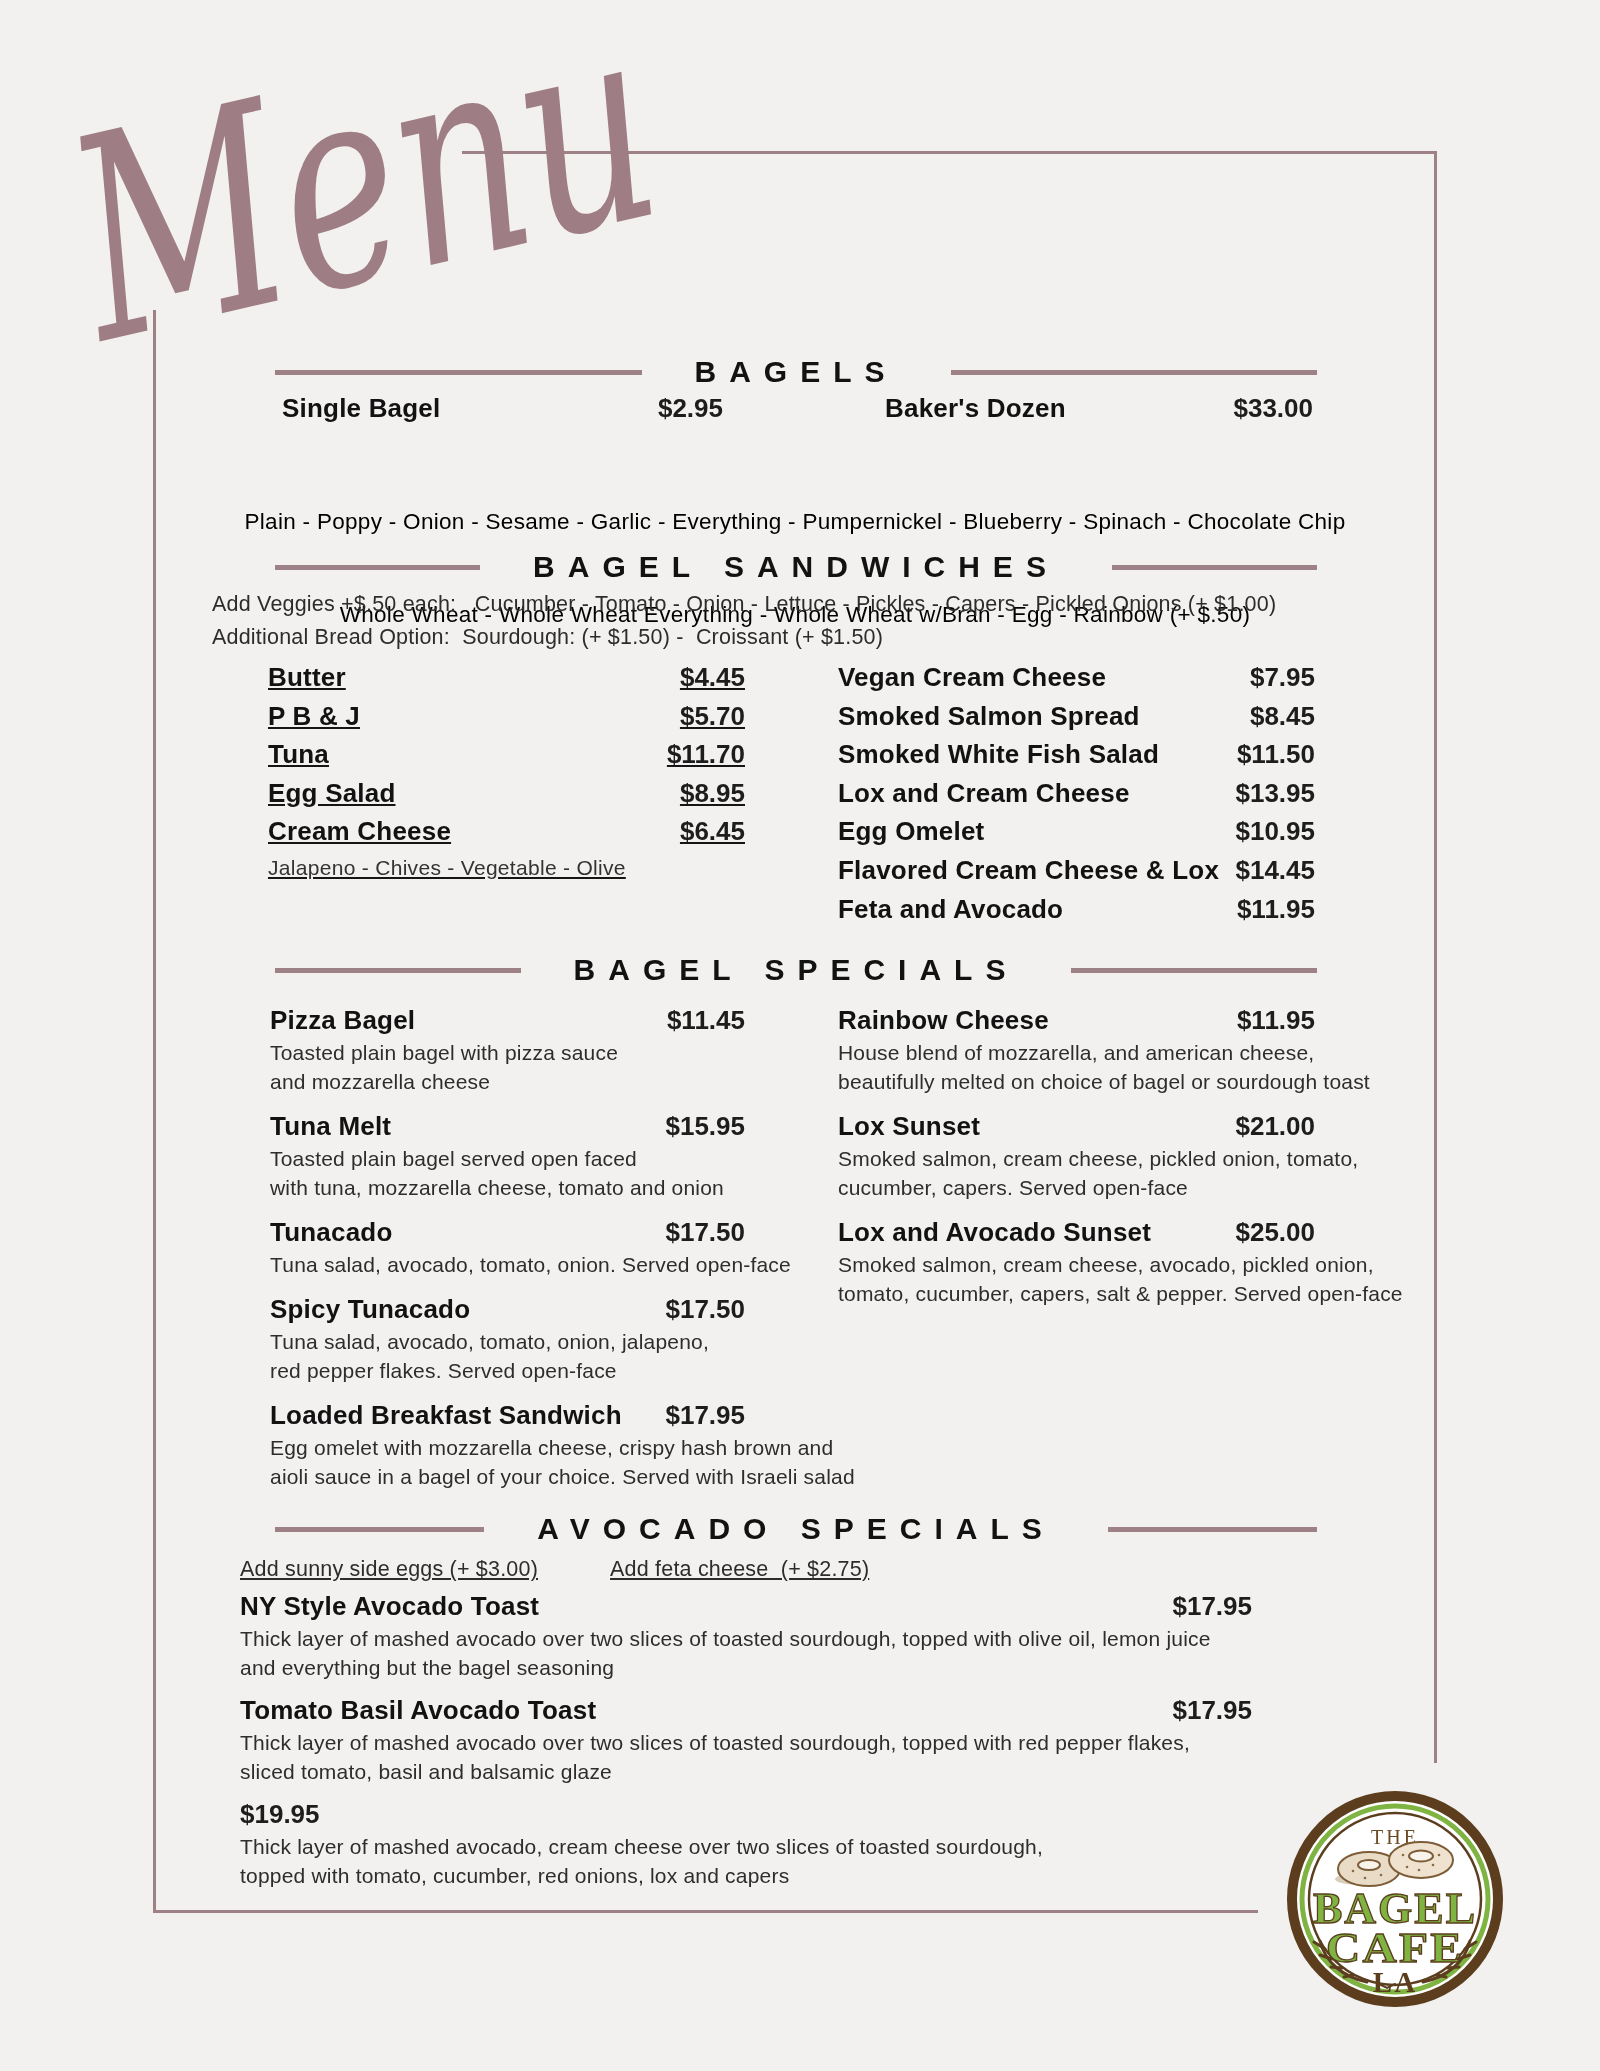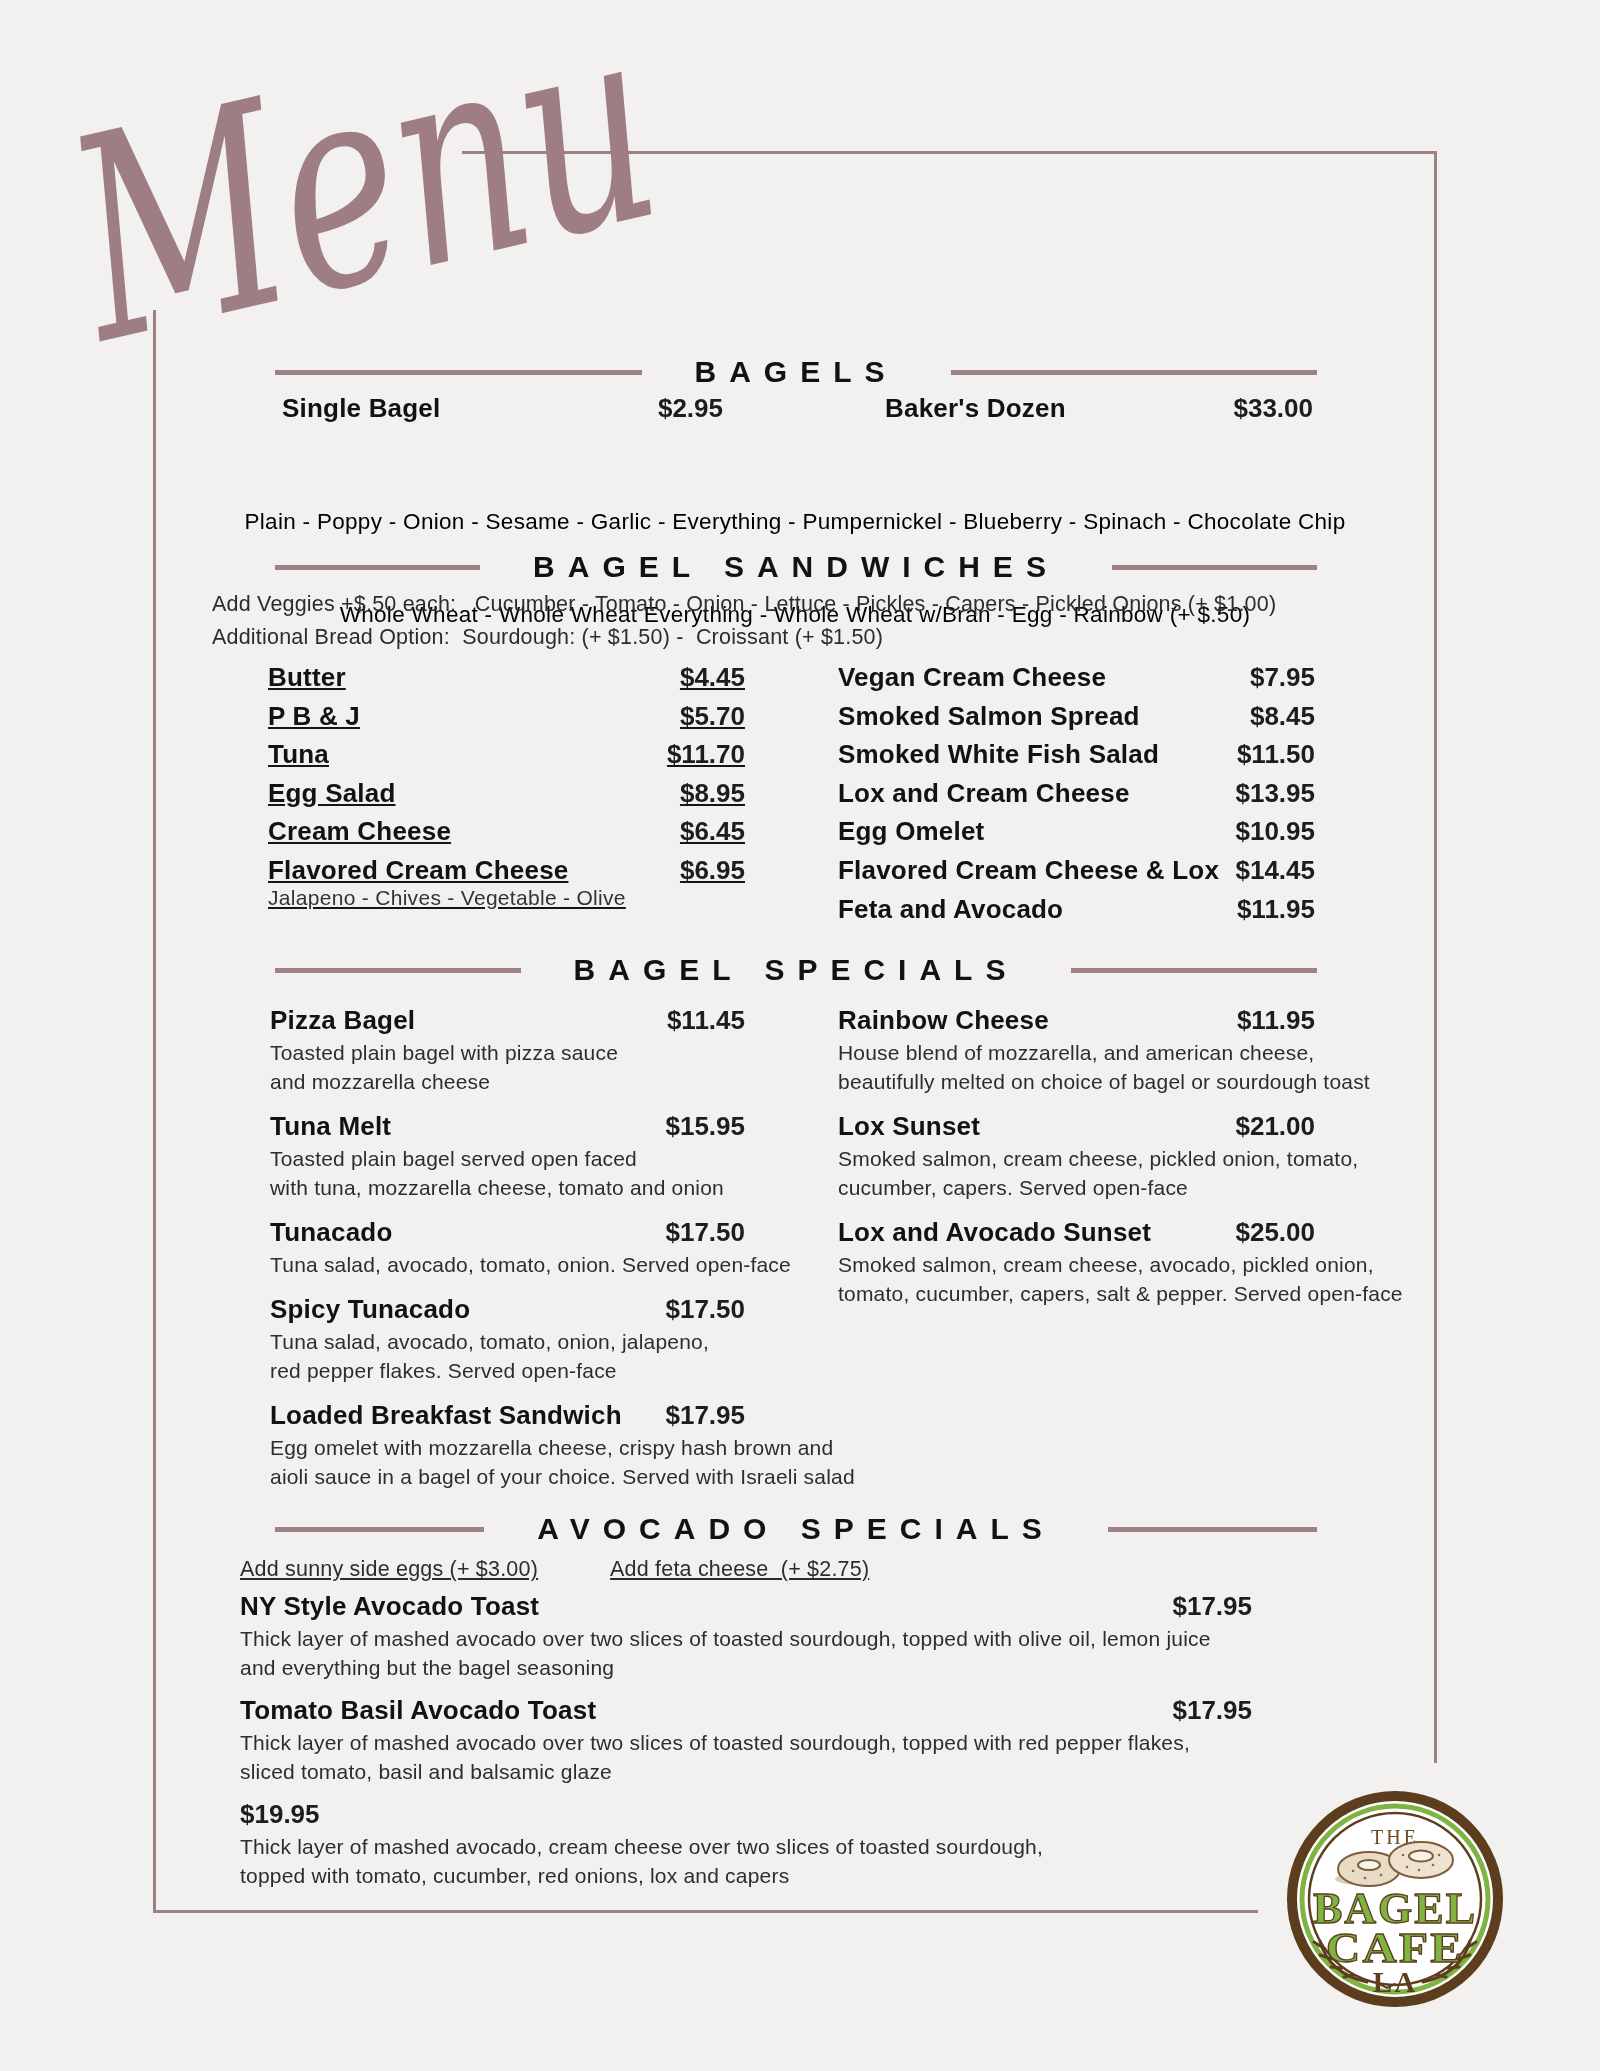--- a/index.html
+++ b/index.html
@@ -119,24 +119,20 @@
       <span class="item-name">Tuna</span>
       <span class="price">$11.70</span>
     </div>
     <div class="row srow">
       <span class="item-name">Egg Salad</span>
       <span class="price">$8.95</span>
     </div>
     <div class="row srow">
       <span class="item-name">Cream Cheese</span>
       <span class="price">$6.45</span>
-    </div>
-    <div class="row">
-      <span class="item-name">Flavored Cream Cheese</span>
-      <span class="price">$6.95</span>
     </div>
     <div class="subline">Jalapeno - Chives - Vegetable - Olive</div>
   </div>
 
   <div class="col col-right">
     <div class="row srow">
       <span class="item-name">Vegan Cream Cheese</span>
       <span class="price">$7.95</span>
     </div>
     <div class="row srow">

